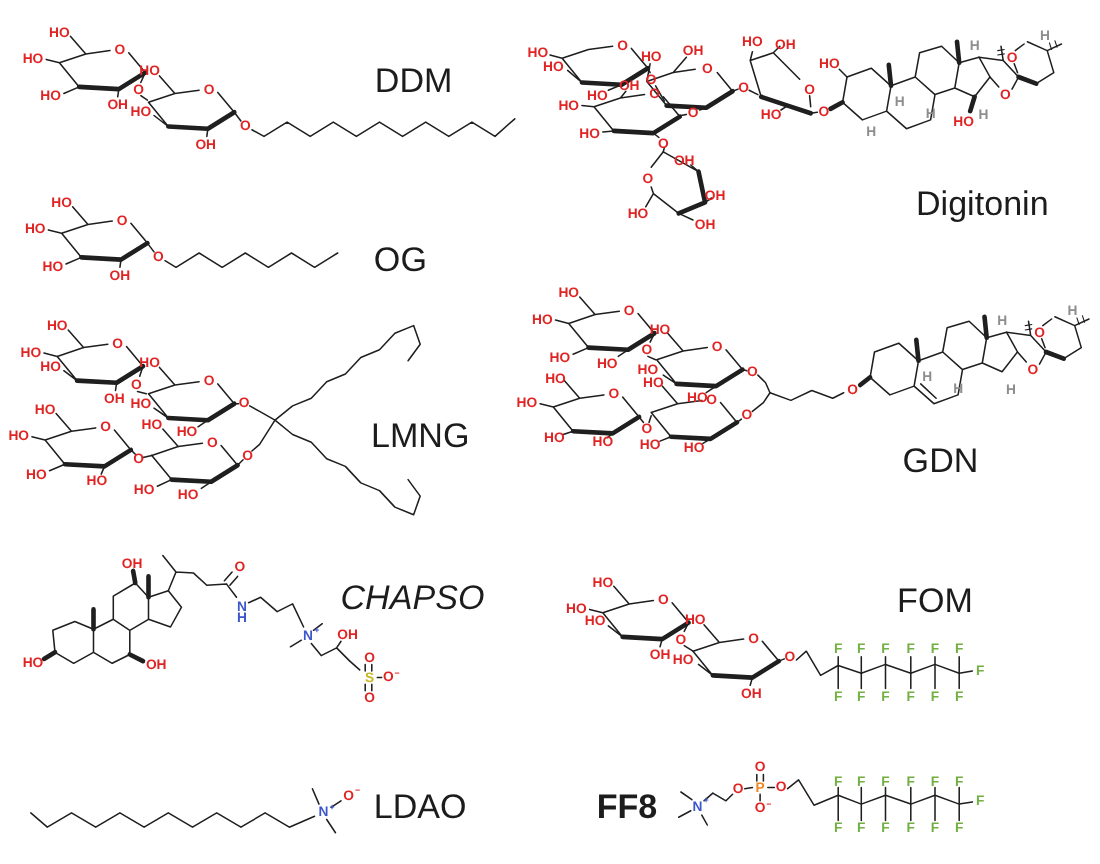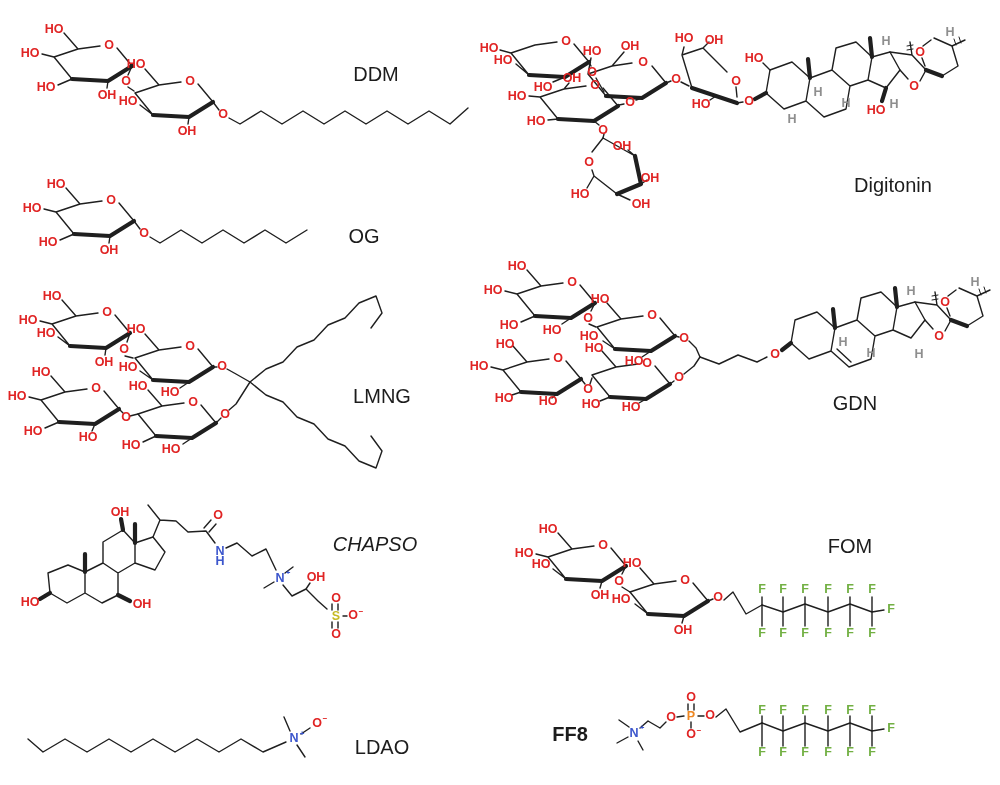--- a/index.html
+++ b/index.html
@@ -4,21 +4,21 @@
 <style>
   html,body{margin:0;padding:0;}
   body{width:1000px;height:785px;background:#ffffff;position:relative;overflow:hidden;
        font-family:"Liberation Sans", sans-serif;}
   svg.mol{position:absolute;overflow:visible;}
   svg.mol path.bond{stroke:#1f1f1f;fill:none;stroke-linecap:round;stroke-linejoin:round;}
   svg.mol text.al{text-anchor:middle;font-family:"Liberation Sans",sans-serif;
        font-size:12.5px;font-weight:600;}
   .c-o{fill:#e02424;} .c-n{fill:#3c56cc;} .c-f{fill:#72b043;}
   .c-p{fill:#ee8722;} .c-s{fill:#c6ba25;} .c-h{fill:#8e8e8e;font-weight:500;font-size:11px;}
-  .mol-name{position:absolute;transform:translate(-50%,-50%);font-size:20px;color:#1c1c1c;
+  .mol-name{position:absolute;transform:translate(-50%,-50%);font-size:31px;color:#1c1c1c;
        white-space:nowrap;font-weight:400;}
 </style>
 </head>
 <body>
 
 <svg class="mol" xmlns="http://www.w3.org/2000/svg" viewBox="20 10 470 130" width="470" height="130" style="left: 20px; top: 10px;">
     <path d="M54,57 L78,49 L100,46 M117,48 L132,66 M72,79 L54,57 M78,49 L64,33 M54,57 L42,54 M72,79 L58,85 M108,81 L107,88" class="bond" stroke-width="1.4"></path>
     <path d="M132,66 L108,81 L72,79" class="bond" stroke-width="4.2"></path>
     <path d="M132,66 L128,75 M128,87 L134,91" class="bond" stroke-width="1.4"></path>
     <path d="M135,93 L159,85 L181,82 M198,84 L213,102 M153,115 L135,93 M159,85 L145,69 M153,115 L140,105 M189,117 L188,124 M213,102 L219,110" class="bond" stroke-width="1.4"></path>
@@ -283,17 +283,17 @@
     <text x="828" y="756.2" class="al c-f">F</text>
     <text x="850" y="756.2" class="al c-f">F</text>
     <text x="872" y="756.2" class="al c-f">F</text>
     <text x="891" y="732.2" class="al c-f">F</text>
   </svg>
 
 <div class="mol-name" style="left: 376px; top: 74px;">DDM</div>
 <div class="mol-name" style="left: 364px; top: 236px;">OG</div>
 <div class="mol-name" style="left: 382px; top: 381px; margin-top: 15px;">LMNG</div>
 <div class="mol-name" style="left: 893px; top: 185px;">Digitonin</div>
-<div class="mol-name" style="left: 855px; top: 403px;">GDN</div>
+<div class="mol-name" style="left: 855px; top: 419px;">GDN</div>
 <div class="mol-name" style="left: 375px; top: 544px; font-style: italic;">CHAPSO</div>
 <div class="mol-name" style="left: 850px; top: 546px;">FOM</div>
-<div class="mol-name" style="left: 382px; top: 734px; margin-top: 13px;">LDAO</div>
+<div class="mol-name" style="left: 382px; top: 734px;">LDAO</div>
 <div class="mol-name" style="left: 570px; top: 734px; font-weight: bold;">FF8</div>
 
 </body></html>

